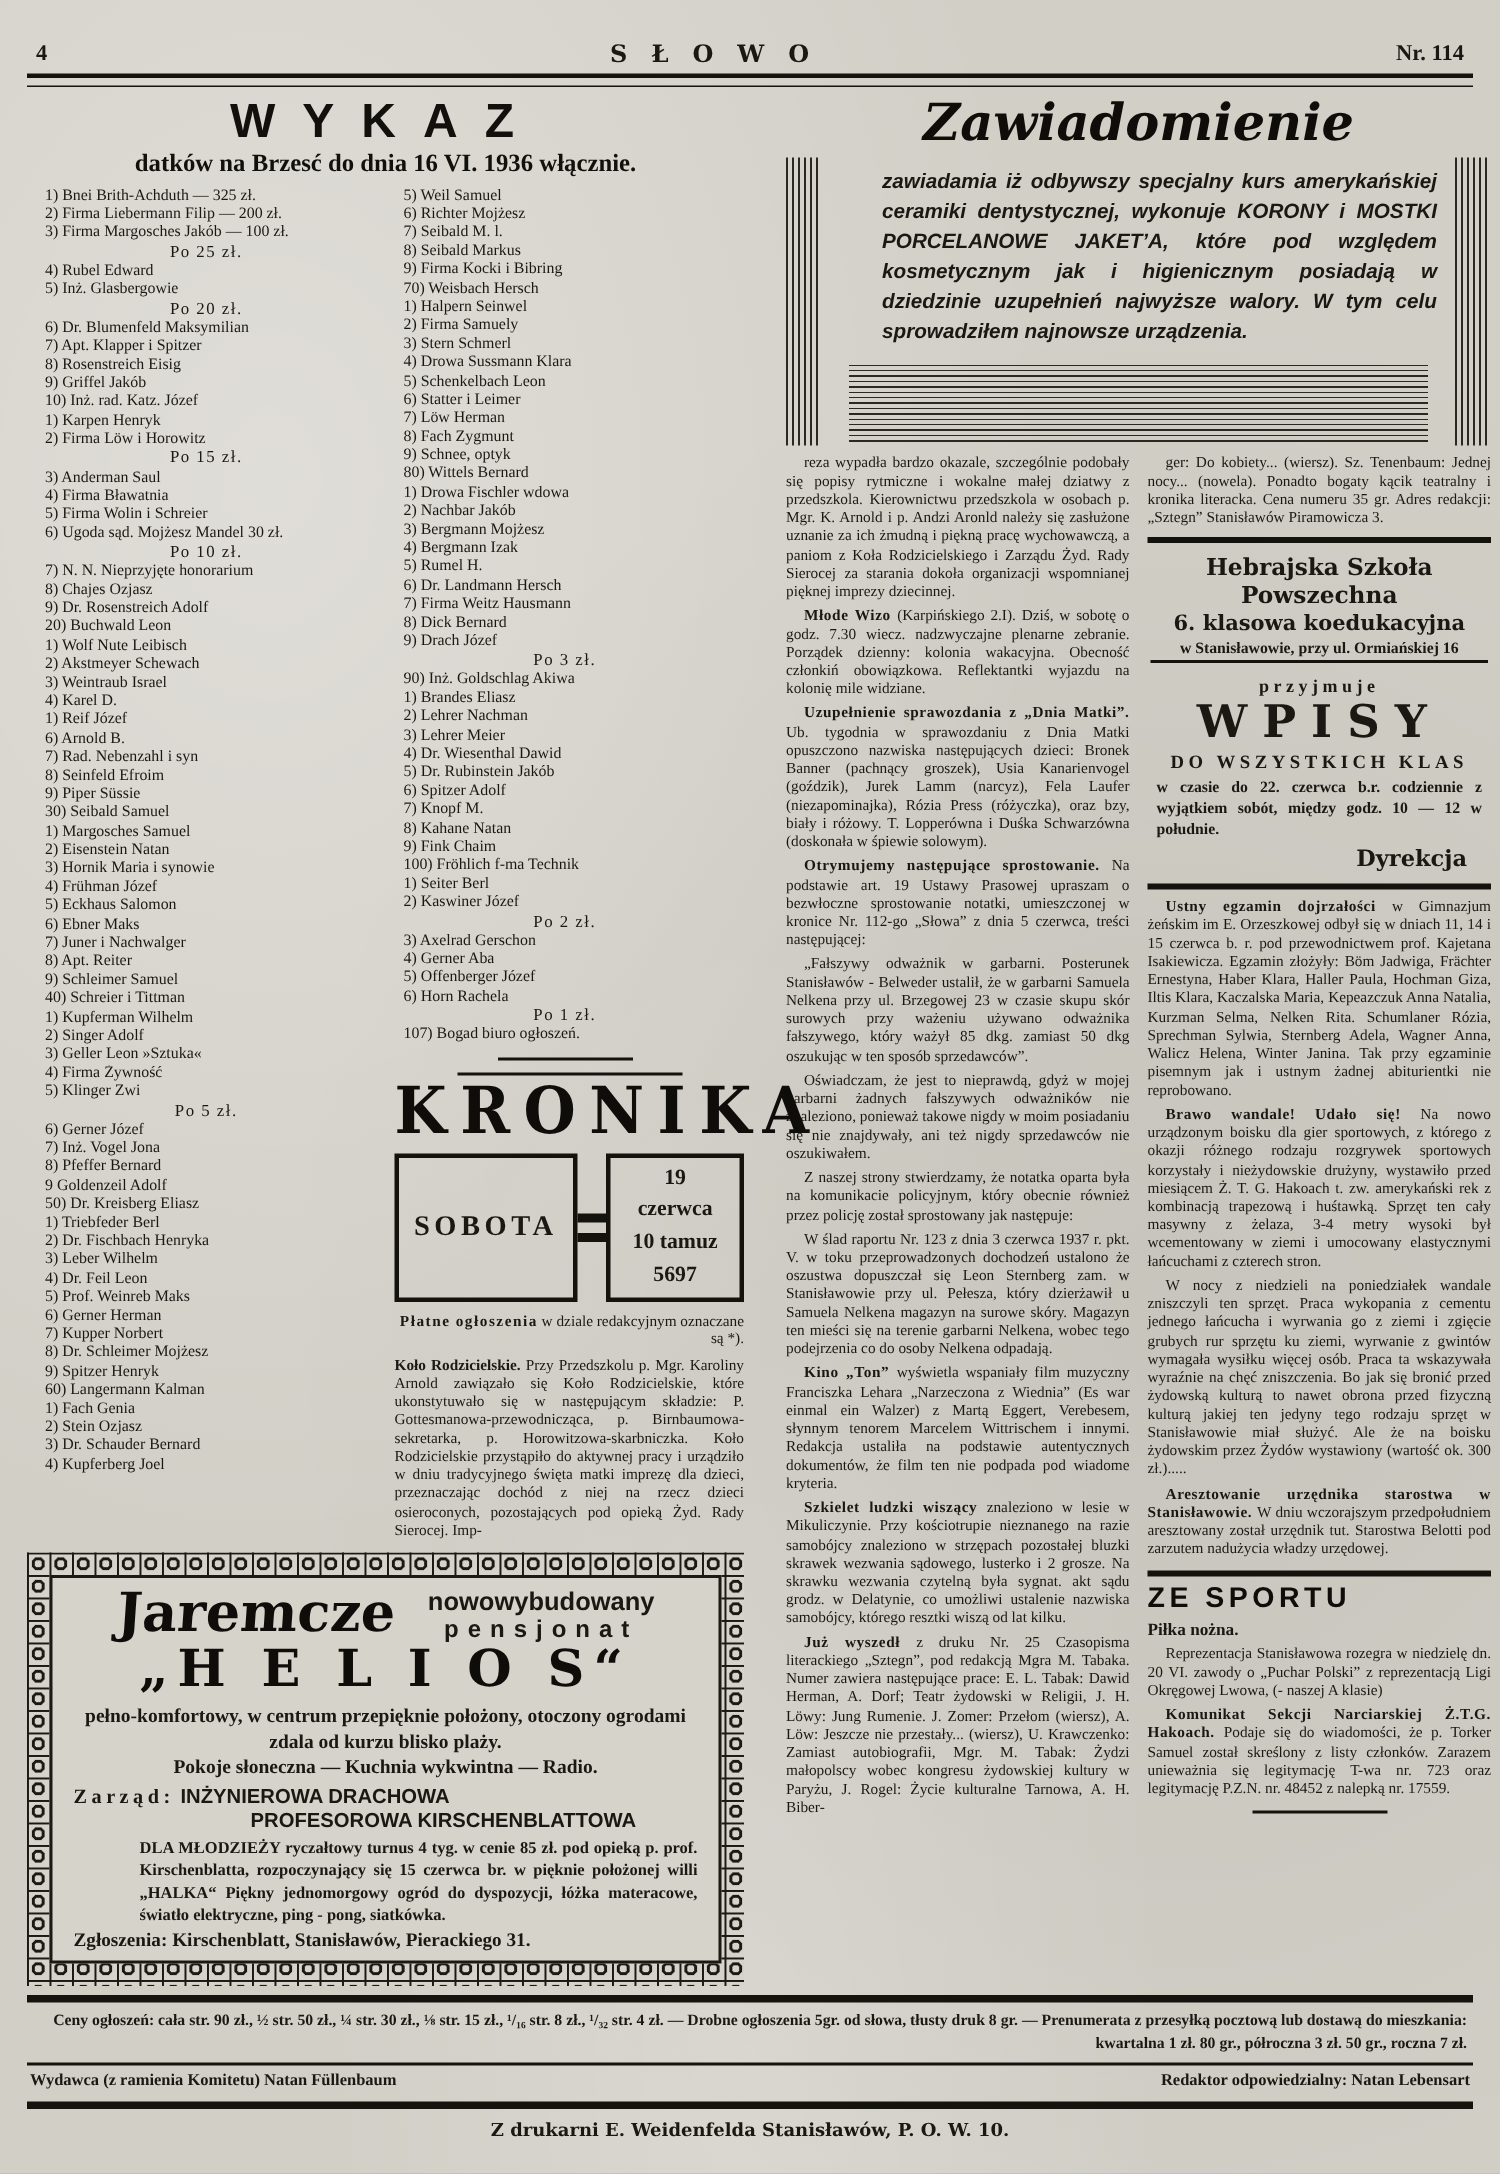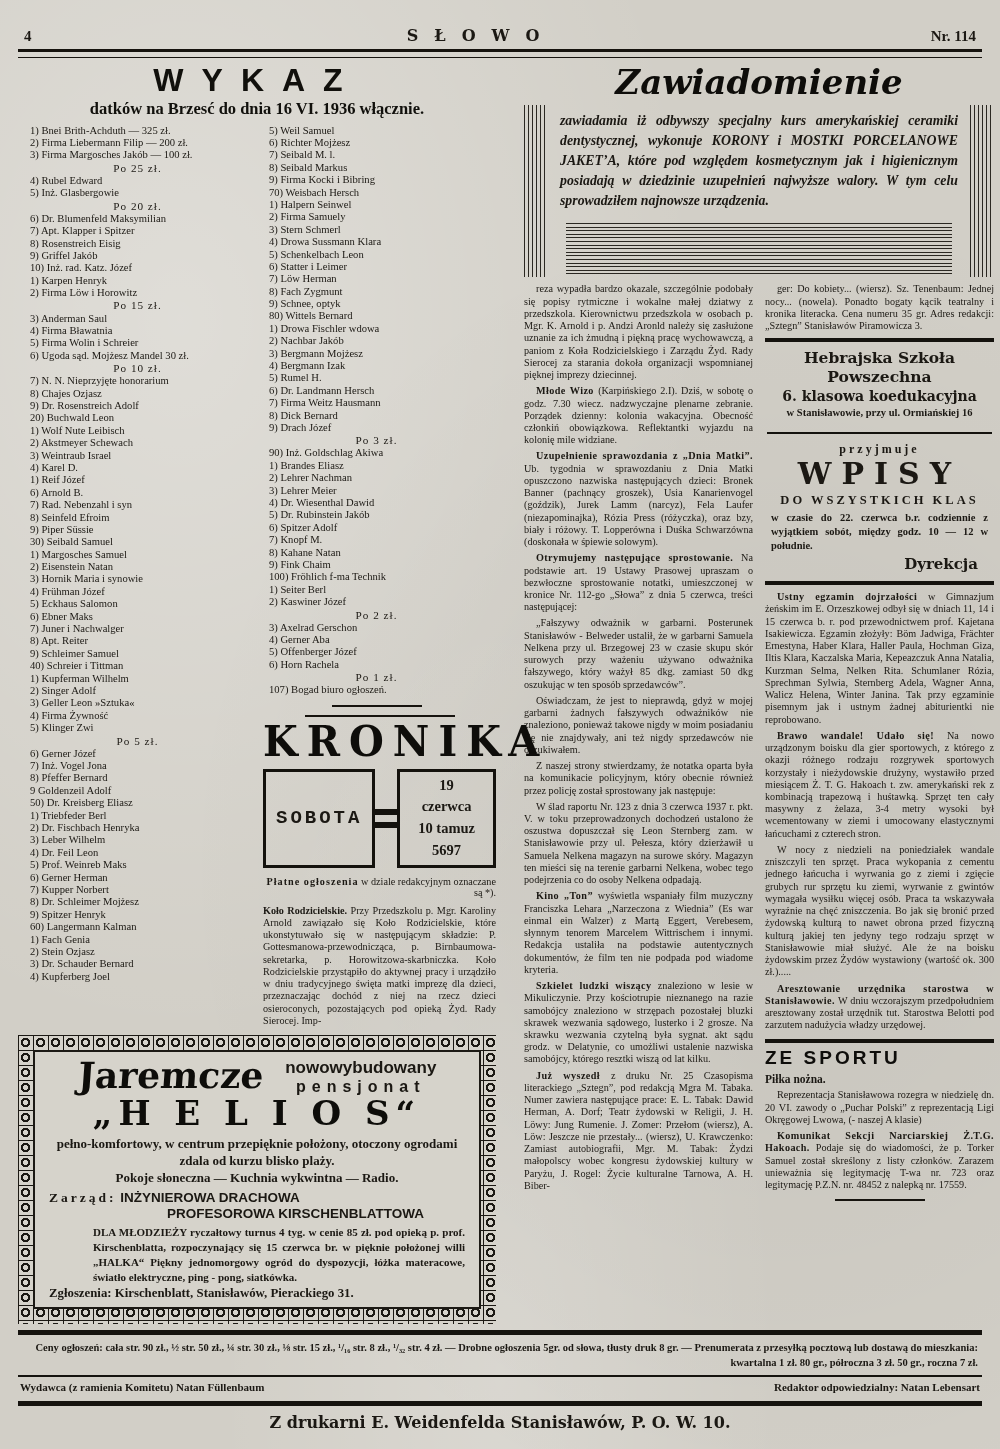--- a/index.html
+++ b/index.html
@@ -27,47 +27,47 @@
   .list-col{width:50%;font-size:10.6px;line-height:1.17;}
   .li{padding-left:30px;text-indent:-18px;white-space:nowrap;overflow:hidden;}
   .li.center-h{text-align:center;padding-left:0;text-indent:0;font-size:11.2px;letter-spacing:1px;}
   .col2-wrap{width:50%;display:flex;flex-direction:column;}
   .end-rule{width:90px;border-top:2px solid #16130e;margin:8px auto 6px auto;}
   
   .kronika{margin-top:2px;padding-left:6px;}
   .kron-toprule{width:150px;border-top:2px solid #16130e;margin:0 auto 4px auto;}
   .kron-title{font-family:"DejaVu Serif",serif;font-weight:bold;font-size:40px;letter-spacing:9px;text-align:center;line-height:1;transform:scaleY(1.08);color:#0e0d0a;}
   .kron-boxes{display:flex;align-items:stretch;justify-content:center;margin-top:8px;}
-  .day-box{border:3px solid #14120d;padding:6px 10px;font-weight:bold;font-size:19px;letter-spacing:3px;display:flex;align-items:center;font-family:Liberation Mono, monospace;}
+  .day-box{border:3px solid #14120d;padding:6px 10px;font-weight:bold;font-size:19px;letter-spacing:3px;display:flex;align-items:center;font-family:Liberation Serif, serif;}
   .connector{width:30px;display:flex;flex-direction:column;justify-content:center;gap:7px;}
   .connector span{display:block;height:6px;background:#14120d;}
   .date-box{border:3px solid #14120d;padding:3px 14px;text-align:center;font-weight:bold;font-size:14.5px;line-height:1.5;}
   .kron-note{margin-top:8px;font-size:10.2px;text-align:right;}
   .kron-note b{letter-spacing:1px;}
   .kron-para{margin-top:7px;font-size:10.2px;line-height:1.2;text-align:justify;}
   
   .para{font-size:10.2px;line-height:1.2;text-align:justify;margin-bottom:4px;text-indent:12px;}
   .para b{letter-spacing:.4px;}
   
   .zaw-ad{margin-bottom:6px;}
   .zaw-title{font-family:"DejaVu Serif",serif;font-style:italic;font-weight:bold;font-size:34px;text-align:center;line-height:1.1;color:#0e0d0a;}
   .zaw-body{display:flex;gap:8px;margin-top:4px;}
   .hatch-v{width:24px;background:repeating-linear-gradient(90deg,#2b2822 0 1.5px,transparent 1.5px 4px);}
   .zaw-text{flex:1;padding:2px 4px;}
   .zaw-head{font-style:italic;font-weight:bold;font-size:20.5px;line-height:1.35;font-family:"DejaVu Serif",serif;}
-  .zaw-para{font-style:italic;font-weight:600;font-size:13.8px;line-height:1.45;margin-top:4px;text-align:justify;font-family:Liberation Serif, serif;}
+  .zaw-para{font-style:italic;font-weight:600;font-size:13.8px;line-height:1.45;margin-top:4px;text-align:justify;font-family:Liberation Sans, sans-serif;margin-left:28px;}
   .hatch-h{height:52px;margin:12px 6px 0 6px;background:repeating-linear-gradient(180deg,#2b2822 0 1px,transparent 1px 3.6px);}
   
   .right-cols{display:flex;gap:12px;}
   .rcol{width:50%;}
   
   .school-ad{border-top:4px solid #14120d;border-bottom:4px solid #14120d;padding:6px 2px 8px 2px;margin:6px 0;text-align:center;}
   .school-l1{font-weight:bold;font-size:15.5px;font-family:"DejaVu Serif",serif;}
   .school-l2{font-weight:bold;font-size:14px;font-family:"DejaVu Serif",serif;margin-top:2px;}
-  .school-l3{font-weight:bold;font-size:10.5px;margin-top:3px;border-bottom:2px solid #14120d;padding-bottom:14px;}
+  .school-l3{font-weight:bold;font-size:10.5px;margin-top:3px;border-bottom:2px solid #14120d;padding-bottom:2px;}
   .school-accepts{font-weight:bold;font-size:12px;letter-spacing:3px;margin-top:8px;}
   .school-wpisy{font-family:"DejaVu Serif",serif;font-weight:bold;font-size:30px;letter-spacing:10px;line-height:1.1;}
   .school-klas{font-weight:bold;font-size:12.5px;letter-spacing:3px;margin-top:3px;}
   .school-details{font-weight:bold;font-size:10.5px;line-height:1.3;margin-top:3px;text-align:justify;padding:0 4px;}
   .school-sig{font-weight:bold;font-size:15px;text-align:right;padding-right:14px;margin-top:3px;font-family:"DejaVu Serif",serif;}
   
   .sport{border-top:4px solid #14120d;margin-top:8px;padding-top:4px;}
   .sport-title{font-family:"Liberation Sans",sans-serif;font-weight:bold;font-size:19px;letter-spacing:3px;color:#0e0d0a;}
   .sport-sub{font-weight:bold;font-size:11.5px;margin:4px 0;}
   
@@ -91,21 +91,21 @@
   .jar-mgmt .lbl{letter-spacing:3px;font-family:"Liberation Serif",serif;}
   .jar-mgmt2{font-weight:bold;font-size:13.5px;padding-left:118px;font-family:"Liberation Sans",sans-serif;}
   .jar-youth{font-weight:bold;font-size:11px;line-height:1.35;margin-top:4px;text-align:justify;margin-left:44px;}
   .jar-contact{font-weight:bold;font-size:12.8px;margin-top:1px;}
   
   .footer{padding:0 18px;}
   .foot-rule{height:5px;background:#15130e;margin-top:4px;}
   .foot-rule.thin{height:2px;margin-top:3px;}
   .foot-prices{font-size:10.5px;text-align:right;line-height:1.45;padding:5px 4px 2px 4px;font-weight:600;}
   .foot-row{display:flex;justify-content:space-between;font-weight:bold;font-size:11px;padding:4px 2px;}
-  .foot-printer{font-weight:bold;font-size:16px;text-align:center;padding-top:7px;font-family:"DejaVu Serif",serif;}
+  .foot-printer{font-weight:bold;font-size:12px;text-align:center;padding-top:7px;font-family:"DejaVu Serif",serif;}
 </style>
 </head>
 <body>
 
 <div class="page">
 
   <div class="masthead">
     <span class="m-page">4</span>
     <span class="m-title">SŁOWO</span>
     <span class="m-issue">Nr. 114</span>

